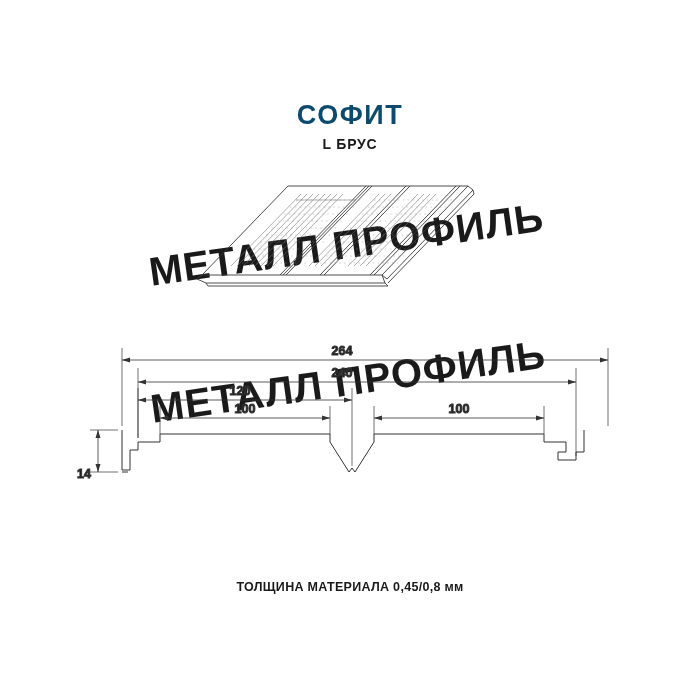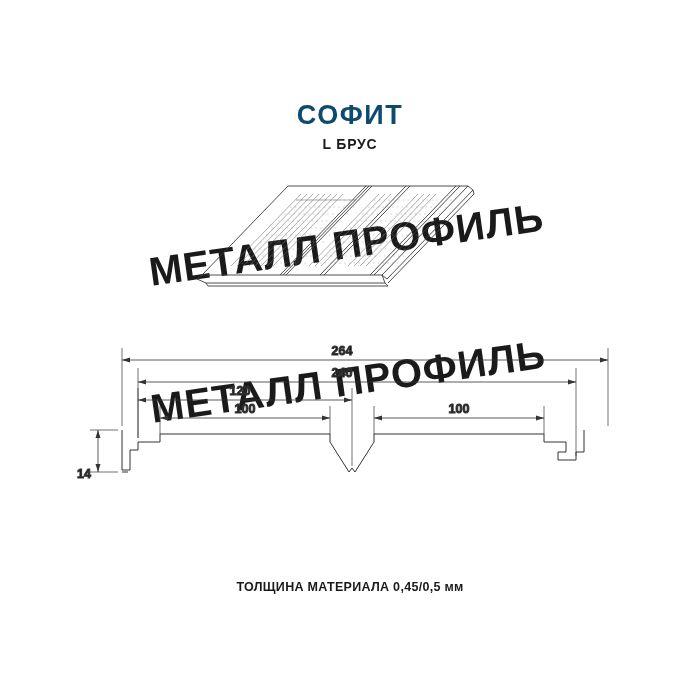--- a/index.html
+++ b/index.html
@@ -216,15 +216,15 @@
 
       <line x1="30" y1="100" x2="58" y2="100" stroke-width="0.7"></line>
       <line x1="30" y1="142" x2="58" y2="142" stroke-width="0.7"></line>
       <line x1="38" y1="100" x2="38" y2="142" stroke-width="0.8"></line>
       <path d="M38 100 L35.5 108 L40.5 108 Z" fill="#333" stroke="none"></path>
       <path d="M38 142 L35.5 134 L40.5 134 Z" fill="#333" stroke="none"></path>
       <text x="24" y="148" text-anchor="middle" font-size="12.5" font-weight="bold">14</text>
     </g>
   </svg>
 
-  <div class="footnote">ТОЛЩИНА МАТЕРИАЛА 0,45/0,5 мм</div>
+  <div class="footnote">ТОЛЩИНА МАТЕРИАЛА 0,45/0,8 мм</div>
 
 </div>
 
 </body></html>

